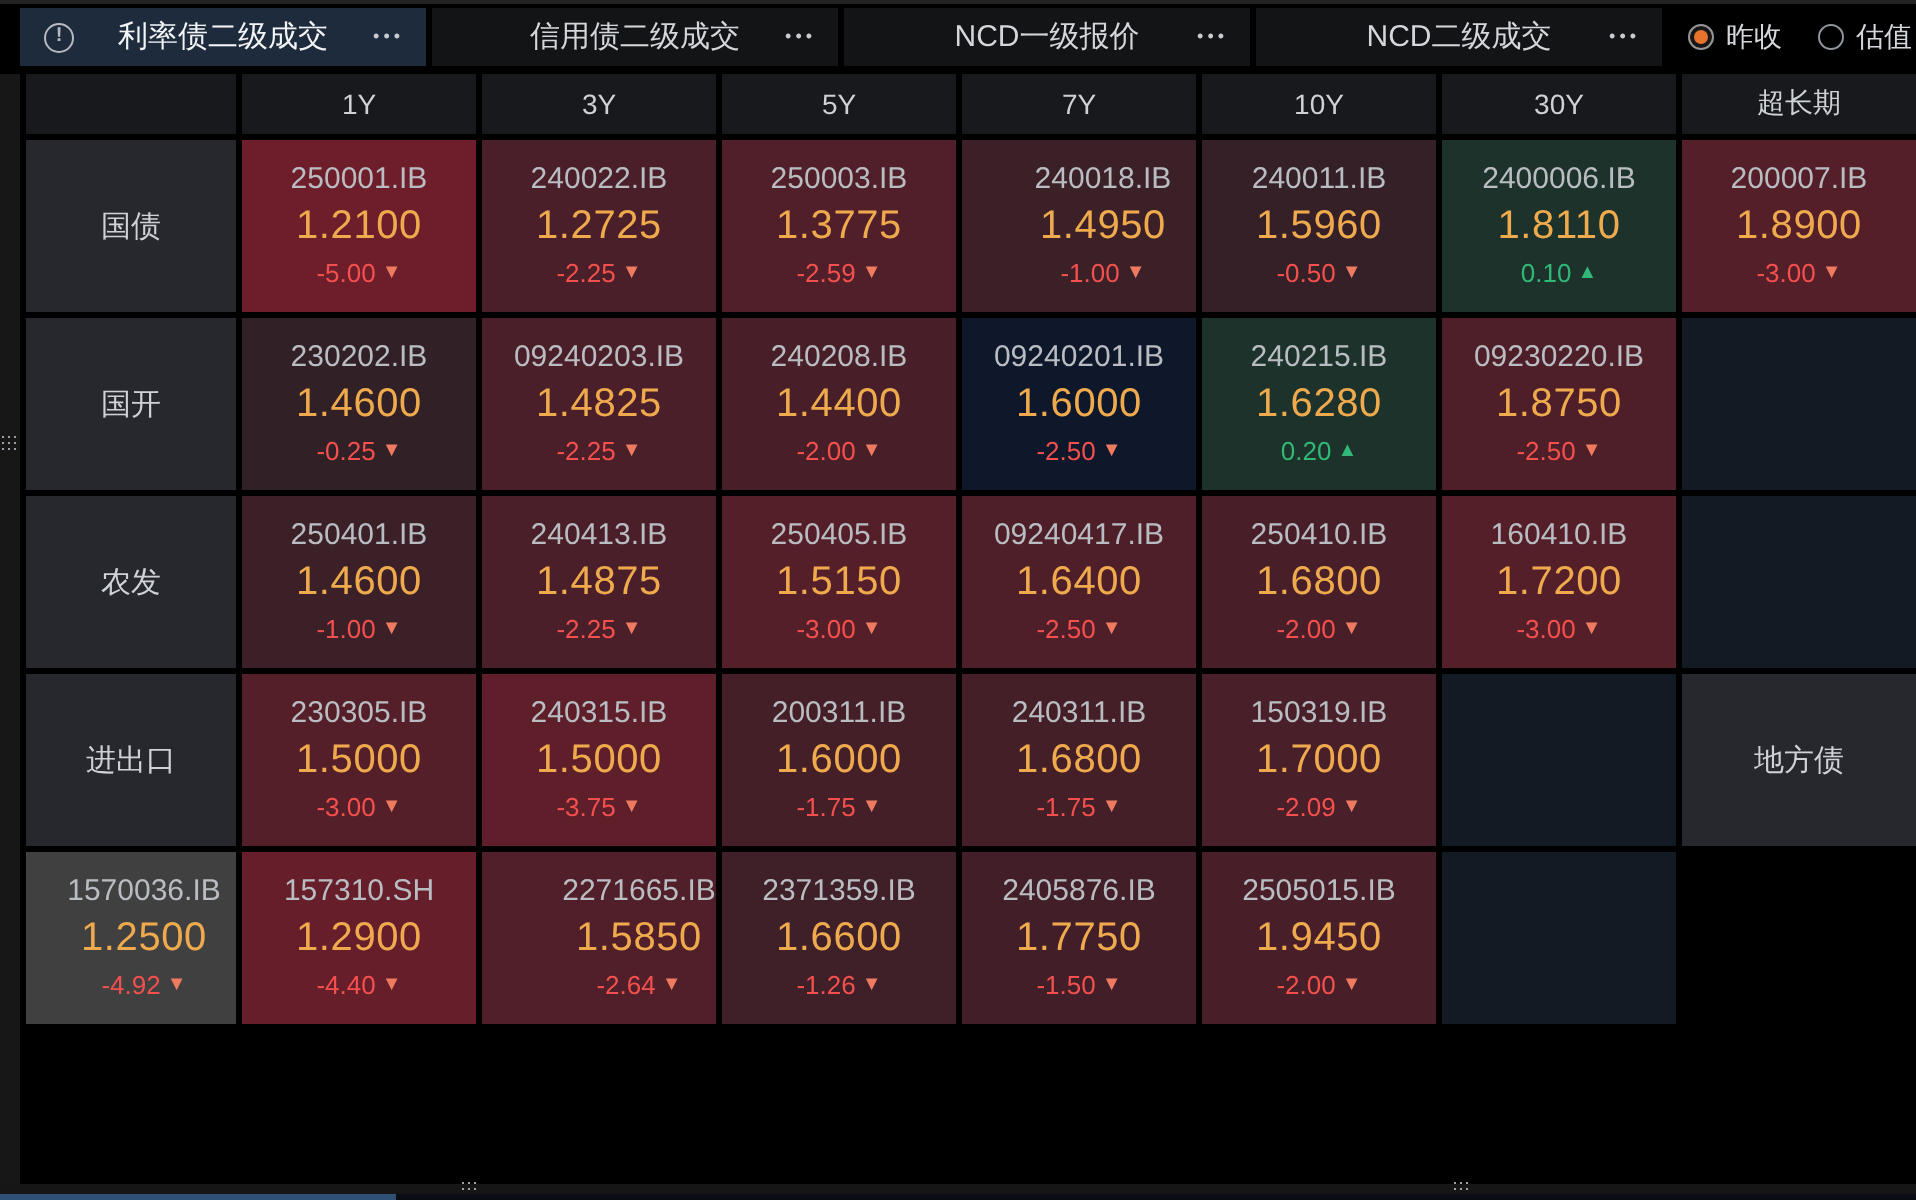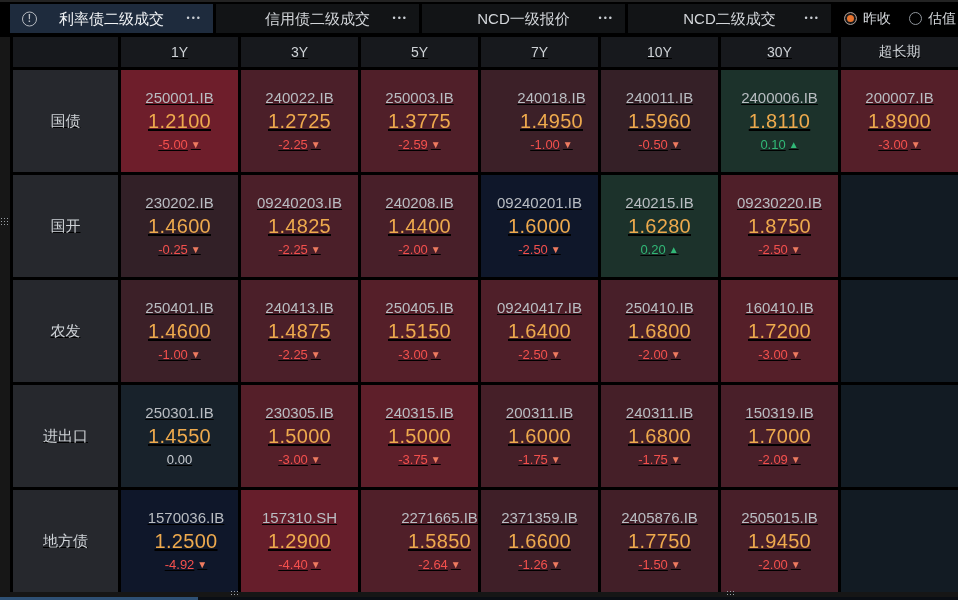--- a/index.html
+++ b/index.html
@@ -22,22 +22,22 @@
   .vsplit{position:absolute;left:0;top:37px;width:10px;height:555px;background:#171717;border-right:3px solid #000;box-sizing:content-box;}
   .grip{position:absolute;width:1px;height:1px;background:#9aa0a6;
         box-shadow:3px 0 #9aa0a6,6px 0 #9aa0a6,0 3px #9aa0a6,3px 3px #9aa0a6,6px 3px #9aa0a6,0 6px #9aa0a6,3px 6px #9aa0a6,6px 6px #9aa0a6;}
   .grip.v{left:1px;top:181px;}
   .hsplit{position:absolute;left:0;top:592px;width:958px;height:5px;background:#161616;}
   .grip.h1{left:231px;top:-1px;}
   .grip.h2{left:727px;top:-1px;}
   .hscroll{position:absolute;left:0;top:597px;width:958px;height:3px;background:#0a0e14;}
   .thumb{width:198px;height:3px;background:#2e5074;}
   
-  #grid{position:absolute;left:13px;top:37px;width:945px;height:555px;display:grid;
-        grid-template-columns:105px repeat(7,1fr);grid-template-rows:30px repeat(5,1fr);gap:3px;background:#000;text-decoration:underline;}
+  #grid{position:absolute;left:13px;top:37px;width:945px;height:475px;display:grid;
+        grid-template-columns:105px repeat(7,1fr);grid-template-rows:30px repeat(5,1fr);gap:3px;background:#000;}
   .hcell{background:#17191d;color:#ced2d6;font-size:14px;display:flex;align-items:center;justify-content:center;}
   .rlabel{background:#26282d;color:#ced2d6;font-size:15px;display:flex;align-items:center;justify-content:center;}
   .cell{display:flex;flex-direction:column;align-items:center;justify-content:center;gap:4px;}
   .cell.empty{background:#121b23;}
   .code{color:#b9bdc2;font-size:15px;line-height:15px;}
   .value{color:#eeaa4d;font-size:20px;line-height:24px;letter-spacing:0.3px;}
   .change{font-size:13px;line-height:16px;display:flex;align-items:center;gap:3px;}
   .change.down{color:#f4504d;}
   .change.up{color:#31b877;}
   .change.flat{color:#c9cdd2;}
@@ -245,27 +245,20 @@
       <div class="cell" style="background: rgb(85, 31, 41);">
         <div class="code">160410.IB</div>
         <div class="value">1.7200</div>
         <div class="change down">
           <span>-3.00</span>
           <span class="arrow">▼</span>
         </div>
       </div>
       <div class="cell empty"></div>
       <div class="rlabel">进出口</div>
-      <div class="cell" style="background: rgb(24, 34, 43);">
-        <div class="code">250301.IB</div>
-        <div class="value">1.4550</div>
-        <div class="change flat">
-          <span>0.00</span>
-        </div>
-      </div>
       <div class="cell" style="background: rgb(85, 31, 41);">
         <div class="code">230305.IB</div>
         <div class="value">1.5000</div>
         <div class="change down">
           <span>-3.00</span>
           <span class="arrow">▼</span>
         </div>
       </div>
       <div class="cell" style="background: rgb(94, 31, 42);">
         <div class="code">240315.IB</div>
@@ -294,21 +287,21 @@
       <div class="cell" style="background: rgb(73, 31, 41);">
         <div class="code">150319.IB</div>
         <div class="value">1.7000</div>
         <div class="change down">
           <span>-2.09</span>
           <span class="arrow">▼</span>
         </div>
       </div>
       <div class="cell empty"></div>
       <div class="rlabel">地方债</div>
-      <div class="cell" style="background: #0f172a; padding-left: 13px;">
+      <div class="cell" style="background: #404040; padding-left: 13px;">
         <div class="code">1570036.IB</div>
         <div class="value">1.2500</div>
         <div class="change down">
           <span>-4.92</span>
           <span class="arrow">▼</span>
         </div>
       </div>
       <div class="cell" style="background: rgb(102, 30, 43);">
         <div class="code">157310.SH</div>
         <div class="value">1.2900</div>

